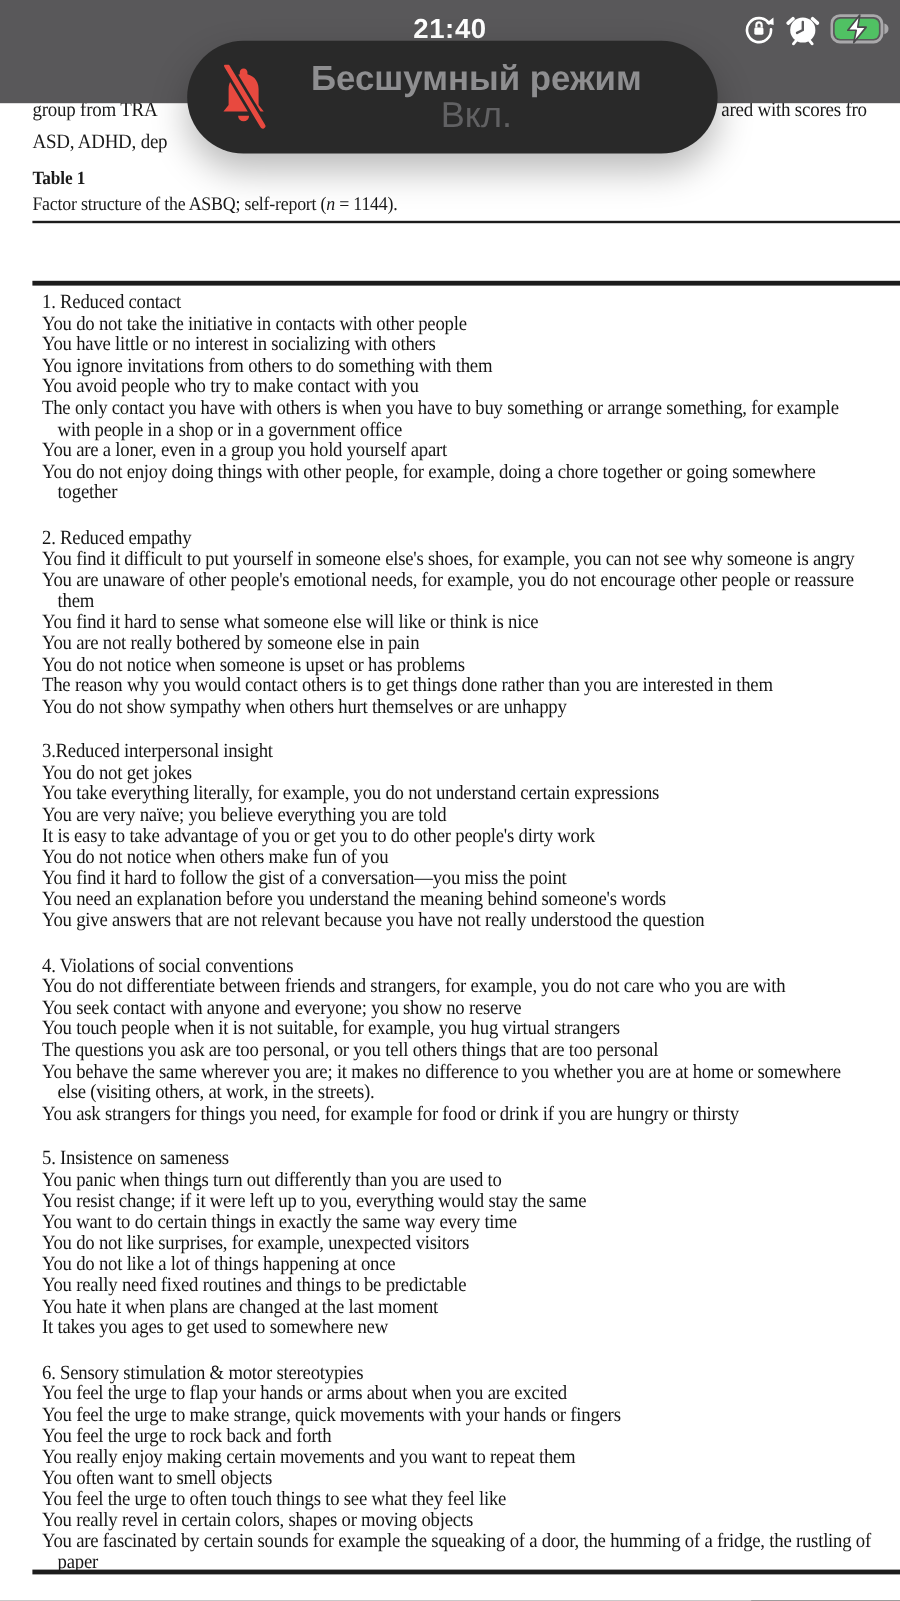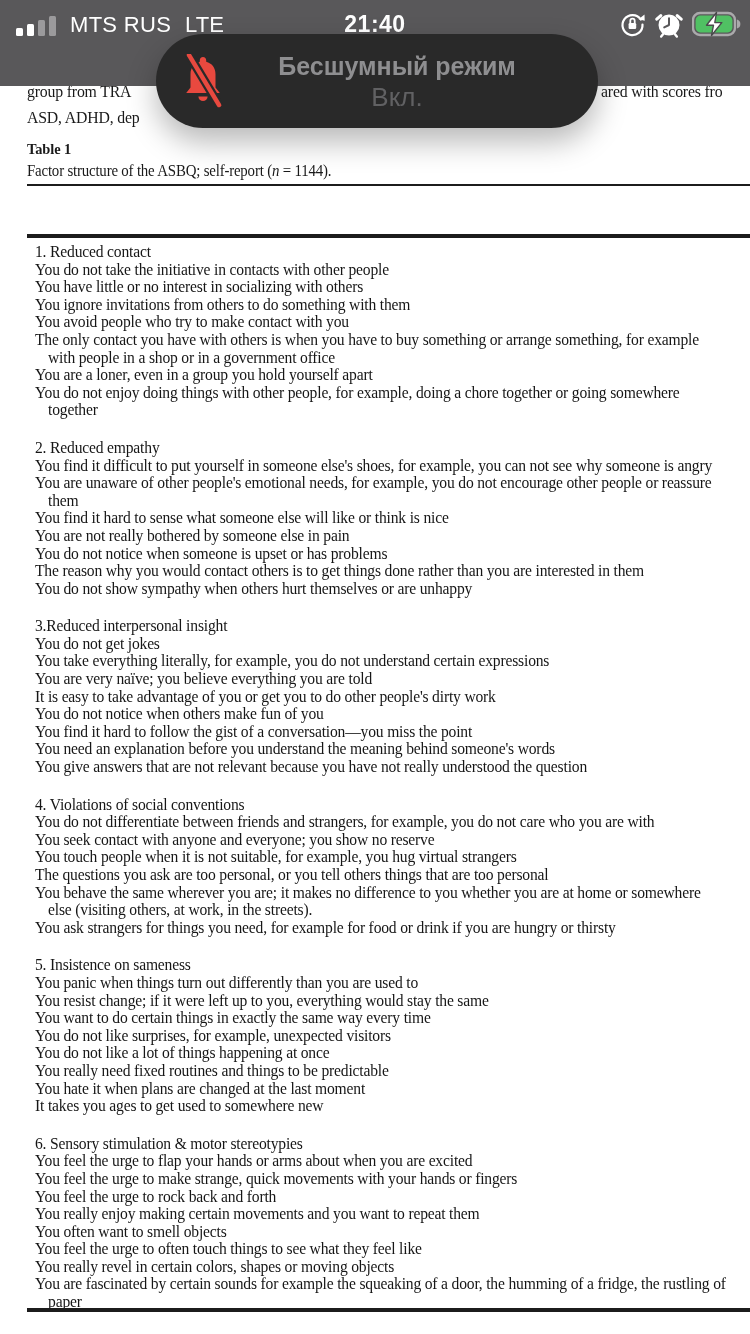--- a/index.html
+++ b/index.html
@@ -15,22 +15,22 @@
            font-size:23px;font-weight:700;letter-spacing:.5px;}
   .sb-right{position:absolute;right:8px;top:10px;display:flex;align-items:center;gap:9px;}
 
   
   .banner{position:absolute;left:156px;top:34px;width:442px;height:94px;background:#292929;
           border-radius:47px;z-index:5;display:flex;align-items:center;
           box-shadow:0 14px 30px rgba(0,0,0,.28);}
   .banner-bell{margin-left:24px;flex:0 0 auto;}
   .banner-text{flex:1 1 auto;display:flex;flex-direction:column;align-items:center;
                justify-content:center;margin-right:30px;}
-  .banner-title{font-size:25px;font-weight:600;color:#8e8e90;line-height:32px;}
-  .banner-state{font-size:26px;font-weight:400;color:#616163;line-height:30px;text-align:right;}
+  .banner-title{font-size:29px;font-weight:600;color:#8e8e90;line-height:32px;}
+  .banner-state{font-size:30px;font-weight:400;color:#616163;line-height:30px;text-align:right;}
 
   
   .page{position:absolute;left:0;top:86px;width:626px;height:1248px;background:#fff;z-index:1;}
   .doc{position:absolute;color:#1a1a1a;font-family:"Liberation Serif","DejaVu Serif",serif;}
   .squish{white-space:nowrap;transform:scaleX(.93);transform-origin:0 0;}
   .frag{font-size:17px;letter-spacing:-.2px;}
   #frag-l1a{left:27px;top:-4px;}
   #frag-l1b{left:601px;top:-4px;}
   #frag-l2{left:27px;top:22px;}
   #table-label{left:27px;top:54px;font-size:15.5px;font-weight:700;letter-spacing:-.1px;}
@@ -46,30 +46,20 @@
   .t-line{font-size:16.8px;line-height:17.6px;height:17.6px;letter-spacing:-.2px;
           white-space:nowrap;transform:scaleX(.93);transform-origin:0 50%;}
   .t-cont{padding-left:14px;}
 </style>
 </head>
 <body>
 
 <div class="screen">
 
   <div class="statusbar">
-    <div class="sb-left">
-      <svg width="46" height="21" viewBox="0 0 46 21">
-        <rect x="0" y="13" width="7" height="8" rx="1.5" fill="#ffffff"></rect>
-        <rect x="11" y="9" width="7" height="12" rx="1.5" fill="#ffffff"></rect>
-        <rect x="22" y="5" width="7" height="16" rx="1.5" fill="rgba(255,255,255,0.4)"></rect>
-        <rect x="33" y="1" width="7" height="20" rx="1.5" fill="rgba(255,255,255,0.4)"></rect>
-      </svg>
-      <span class="sb-carrier">MTS RUS</span>
-      <span class="sb-lte">LTE</span>
-    </div>
 
     <div class="sb-time">21:40</div>
 
     <div class="sb-right">
       <svg width="27" height="27" viewBox="0 0 27 27">
         <path d="M21.8 8.5 A10 10 0 1 0 23.5 13.5" fill="none" stroke="#ffffff" stroke-width="2.2" stroke-linecap="round"></path>
         <path d="M25.5 3.5 L25.7 9.8 L19.6 8.3 Z" fill="#ffffff"></path>
         <rect x="9.6" y="12" width="7.6" height="6" rx="1.2" fill="#ffffff"></rect>
         <path d="M11.3 12 v-2.2 a2.2 2.2 0 0 1 4.4 0 V12" fill="none" stroke="#ffffff" stroke-width="1.8"></path>
       </svg>

